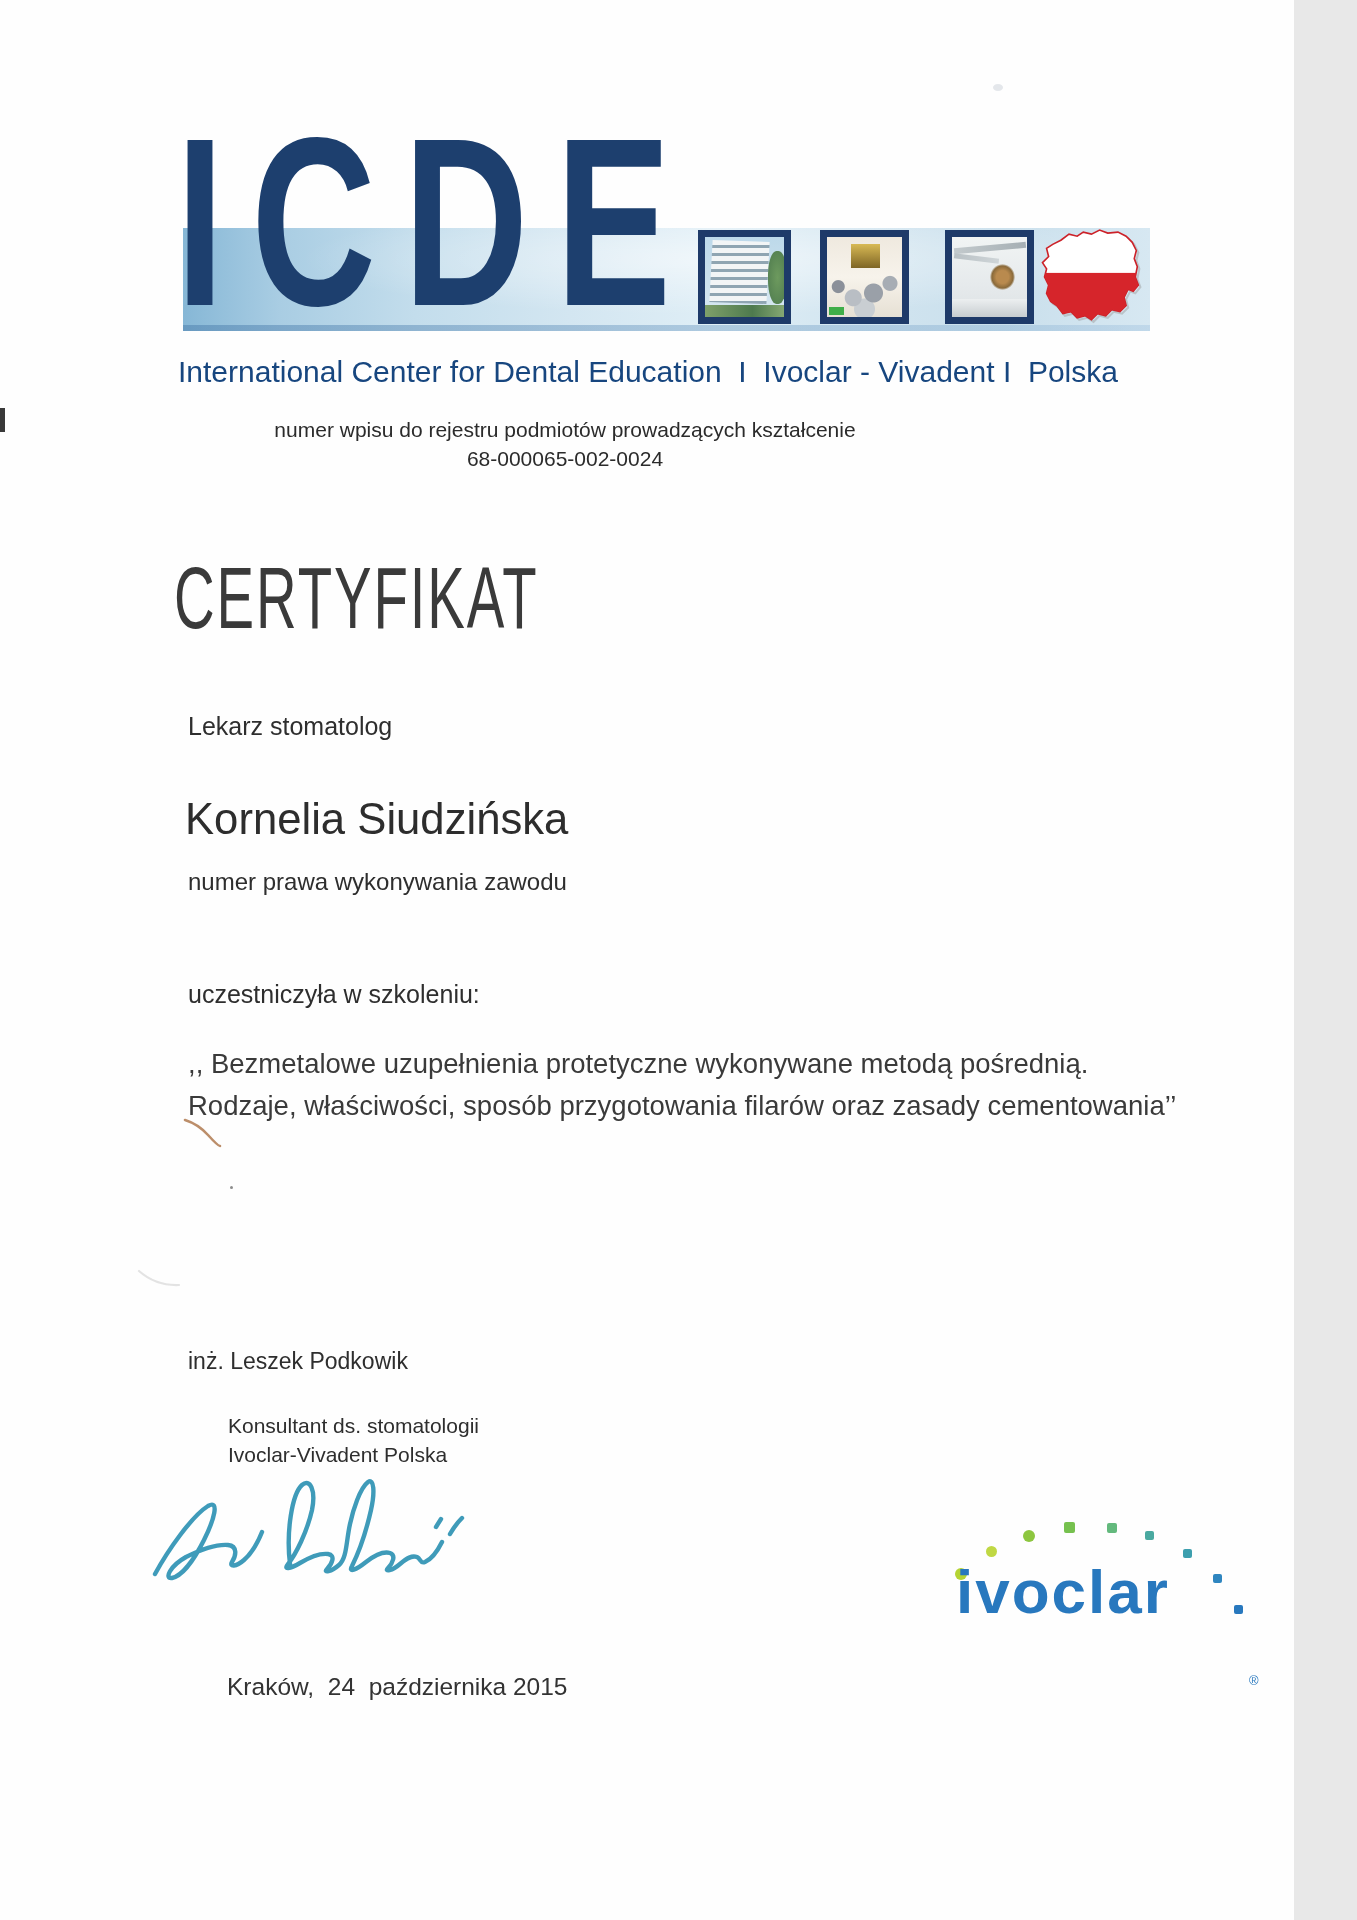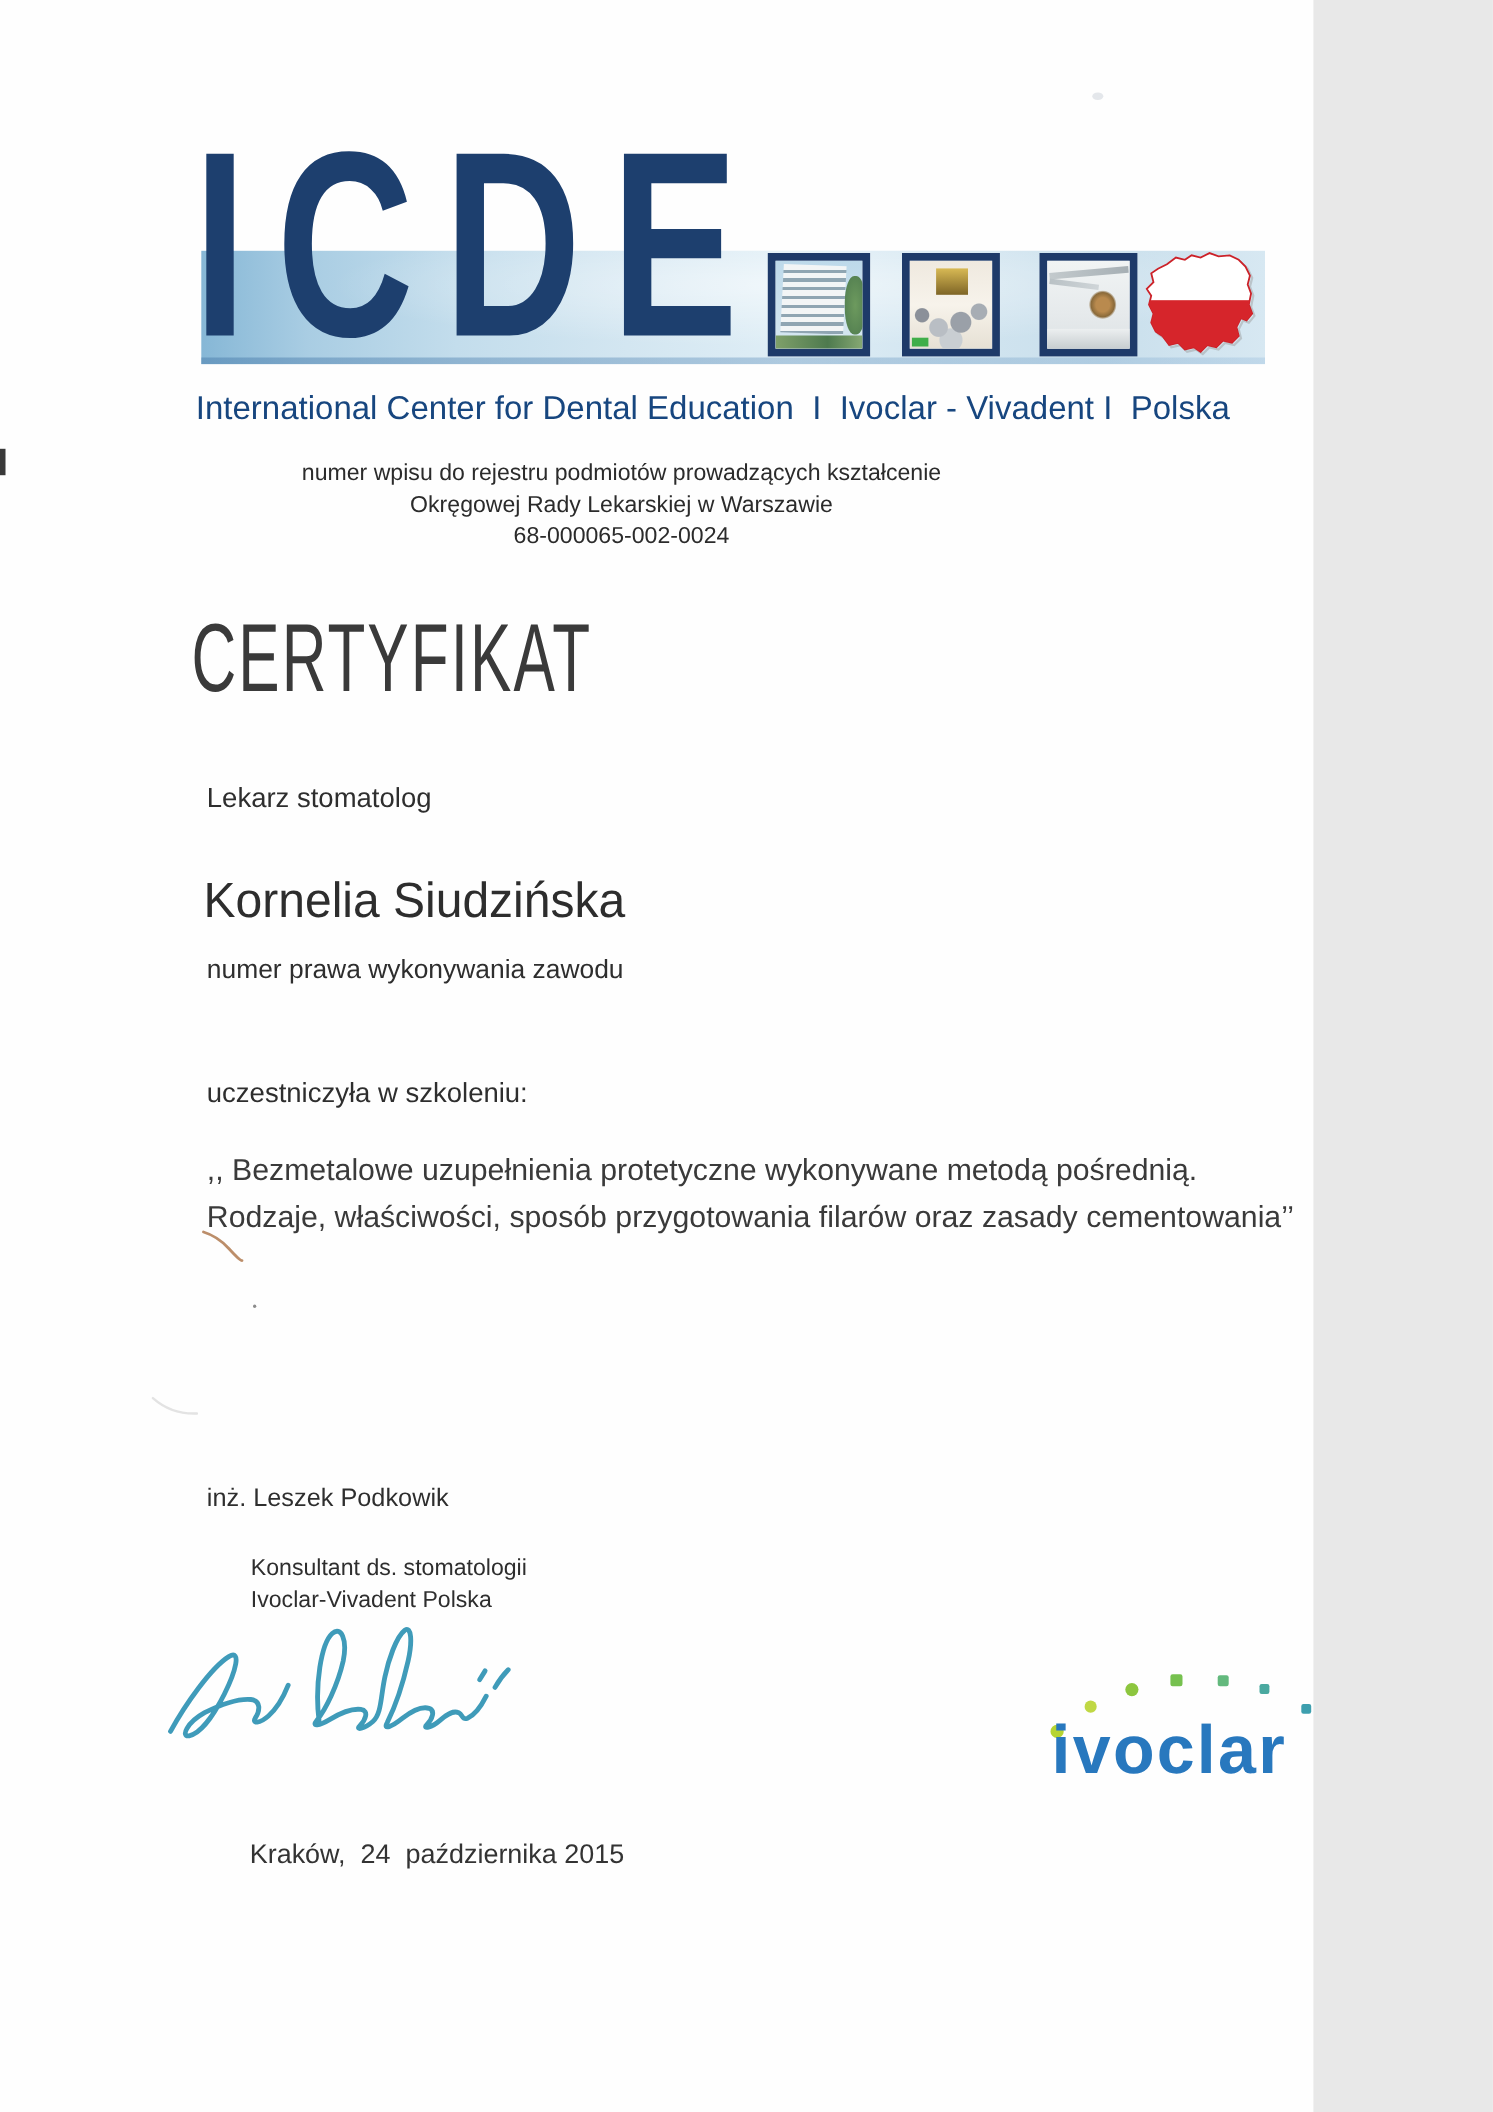--- a/index.html
+++ b/index.html
@@ -1,16 +1,16 @@
 <!DOCTYPE html>
 <html><head>
 <meta charset="utf-8">
 <style>
   html,body{margin:0;padding:0;background:#e8e8e8;}
-  .page{position:relative;width:1194px;height:1920px;background:#fefefe;overflow:hidden;
+  .page{position:relative;width:1294px;height:1920px;background:#fefefe;overflow:hidden;
         font-family:"Liberation Sans",sans-serif;color:#2e2e2e;}
   .abs{position:absolute;}
 
   
   .icde-band{left:183px;top:228px;width:967px;height:103px;
     background:linear-gradient(90deg,#86b7d6 0%,#a9cde3 10%,#c3ddec 24%,#d3e6f1 40%,
                #dfeef6 55%,#d2e5f0 70%,#c9dfec 85%,#d7e8f2 100%);}
   .icde-band::after{content:"";position:absolute;left:0;bottom:0;width:100%;height:6px;
     background:linear-gradient(90deg,rgba(80,130,175,.55),rgba(140,180,215,.30));}
   .icde-band::before{content:"";position:absolute;left:0;top:0;width:100%;height:100%;
@@ -123,21 +123,20 @@
       </clipPath>
     </defs>
     <path d="M24,16 L32,10 L40,12 L46,8 L54,10 L62,6 L70,9 L80,8 L88,12 L94,18 L98,26 L96,34 L99,42 L97,52 L100,60 L95,66 L90,64 L86,72 L88,80 L82,86 L74,84 L68,90 L60,88 L54,94 L48,90 L40,92 L34,86 L26,88 L20,80 L14,76 L10,68 L12,60 L8,52 L10,44 L6,38 L12,32 L10,24 L16,20 Z" fill="none" stroke="#9a9a9a" stroke-width="2" opacity="0.45"></path>
     <path d="M22,14 L30,8 L38,10 L44,6 L52,8 L60,4 L68,7 L78,6 L86,10 L92,16 L96,24 L94,32 L97,40 L95,50 L98,58 L93,64 L88,62 L84,70 L86,78 L80,84 L72,82 L66,88 L58,86 L52,92 L46,88 L38,90 L32,84 L24,86 L18,78 L12,74 L8,66 L10,58 L6,50 L8,42 L4,36 L10,30 L8,22 L14,18 Z" fill="#ffffff" stroke="#cc2229" stroke-width="1.6"></path>
     <rect x="0" y="46" width="110" height="56" fill="#d6252b" clip-path="url(#plclip)"></rect>
   </svg>
 
   <div class="abs org-line">International Center for Dental Education  I  Ivoclar - Vivadent I  Polska</div>
   <div class="abs registry">
     <div>numer wpisu do rejestru podmiotów prowadzących kształcenie</div>
-    <div>Okręgowej Rady Lekarskiej w Warszawie</div>
     <div>68-000065-002-0024</div>
   </div>
 
   <div class="abs title">CERTYFIKAT</div>
   <div class="abs lekarz">Lekarz stomatolog</div>
   <div class="abs name">Kornelia Siudzińska</div>
   <div class="abs numer">numer prawa wykonywania zawodu</div>
   <div class="abs uczest">uczestniczyła w szkoleniu:</div>
   <div class="abs quote">
     <div>,, Bezmetalowe uzupełnienia protetyczne wykonywane metodą pośrednią.</div>

